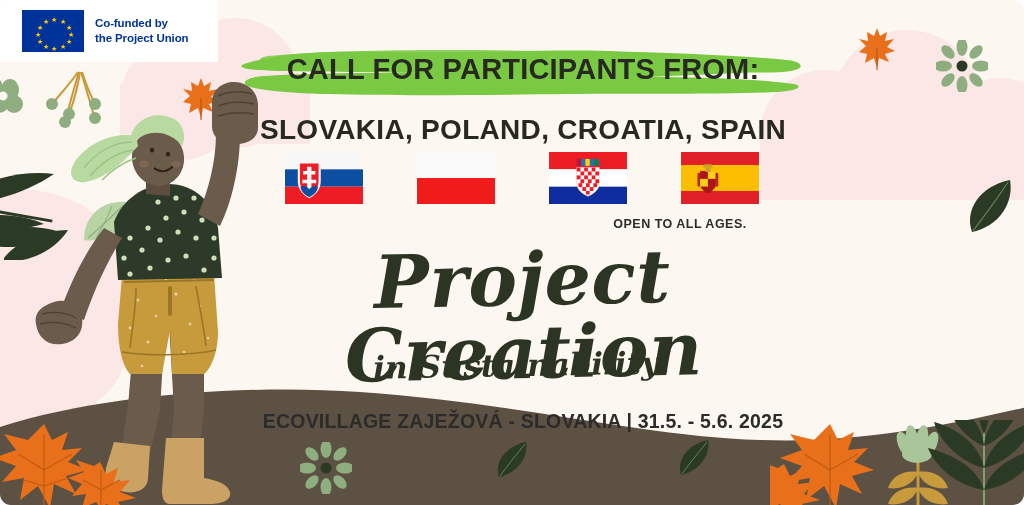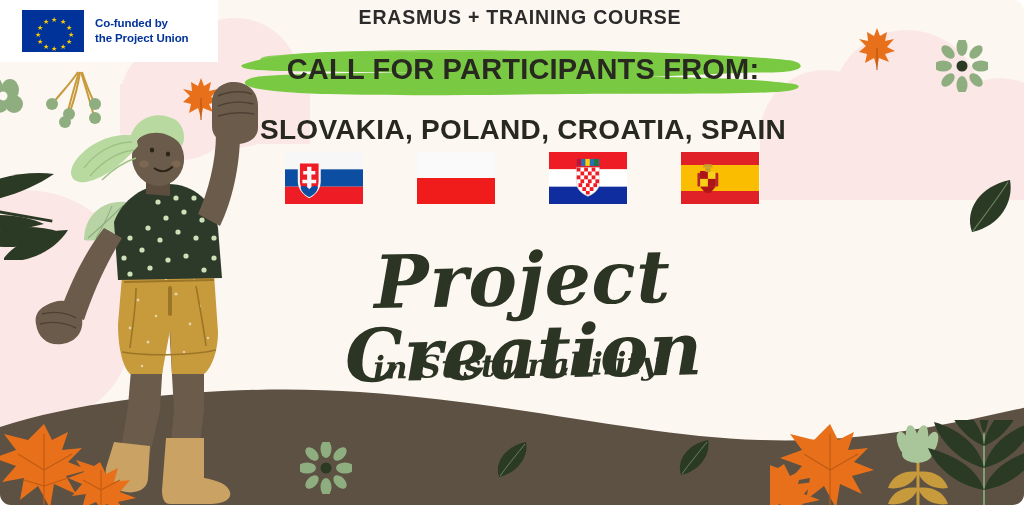--- a/index.html
+++ b/index.html
@@ -550,21 +550,20 @@
       <span class="star" style="left:21px;top:8px;">★</span>
     </div>
     <div id="eu-text">
       <div>Co-funded by</div>
       <div>the Project Union</div>
     </div>
   </div>
 
   <div id="content">
 
-    <div id="eyebrow">ERASMUS + TRAINING COURSE</div>
 
     <div id="headline-wrap">
       <svg id="brush" viewBox="0 0 570 54" preserveAspectRatio="none">
         <path d="M 6 20 C 40 9 90 6 150 8 C 220 10 300 5 370 7 C 430 9 500 11 548 16 C 562 17 566 22 560 25 C 548 30 520 28 500 29 C 470 30 440 32 410 33 C 470 33 530 36 556 40 C 566 42 560 47 540 48 C 480 51 400 49 330 50 C 250 51 160 52 90 50 C 50 49 18 46 10 42 C 2 38 10 33 26 32 C 70 29 130 29 180 28 C 120 28 54 28 20 26 C 4 25 0 22 6 20 Z" fill="#7ac943"></path>
         <path d="M 30 12 C 100 6 200 5 300 7 C 360 8 420 10 470 13 C 420 14 350 13 290 14 C 200 15 100 17 36 18 C 20 18 18 14 30 12 Z" fill="#7ac943" opacity="0.85"></path>
         <path d="M 60 44 C 140 48 260 49 380 47 C 440 46 490 44 520 42 C 470 45 400 47 320 48 C 220 49 120 49 66 48 C 52 47 50 44 60 44 Z" fill="#7ac943" opacity="0.7"></path>
       </svg>
       <div id="headline">CALL FOR PARTICIPANTS FROM:</div>
     </div>
 
@@ -640,19 +639,21 @@
             <path d="M 25 18 L 37 18 L 35 14 L 27 14 Z" fill="#c8a02e"></path>
             <rect x="19" y="24" width="3" height="16" rx="1.5" fill="#b3272d"></rect>
             <rect x="40" y="24" width="3" height="16" rx="1.5" fill="#b3272d"></rect>
             <path d="M 22 40 L 40 40 L 34 47 L 28 47 Z" fill="#ad1519"></path>
           </g>
         </svg>
       </div>
 
     </div>
 
+    <div id="open-ages">OPEN TO ALL AGES.</div>
 
     <div id="script-title">Project Creation</div>
     <div id="script-sub">in Sustainability!</div>
+    <div id="venue-line">ECOVILLAGE ZAJEŽOVÁ - SLOVAKIA | 31.5. - 5.6. 2025</div>
 
   </div>
 
 </div>
 
 </body></html>

